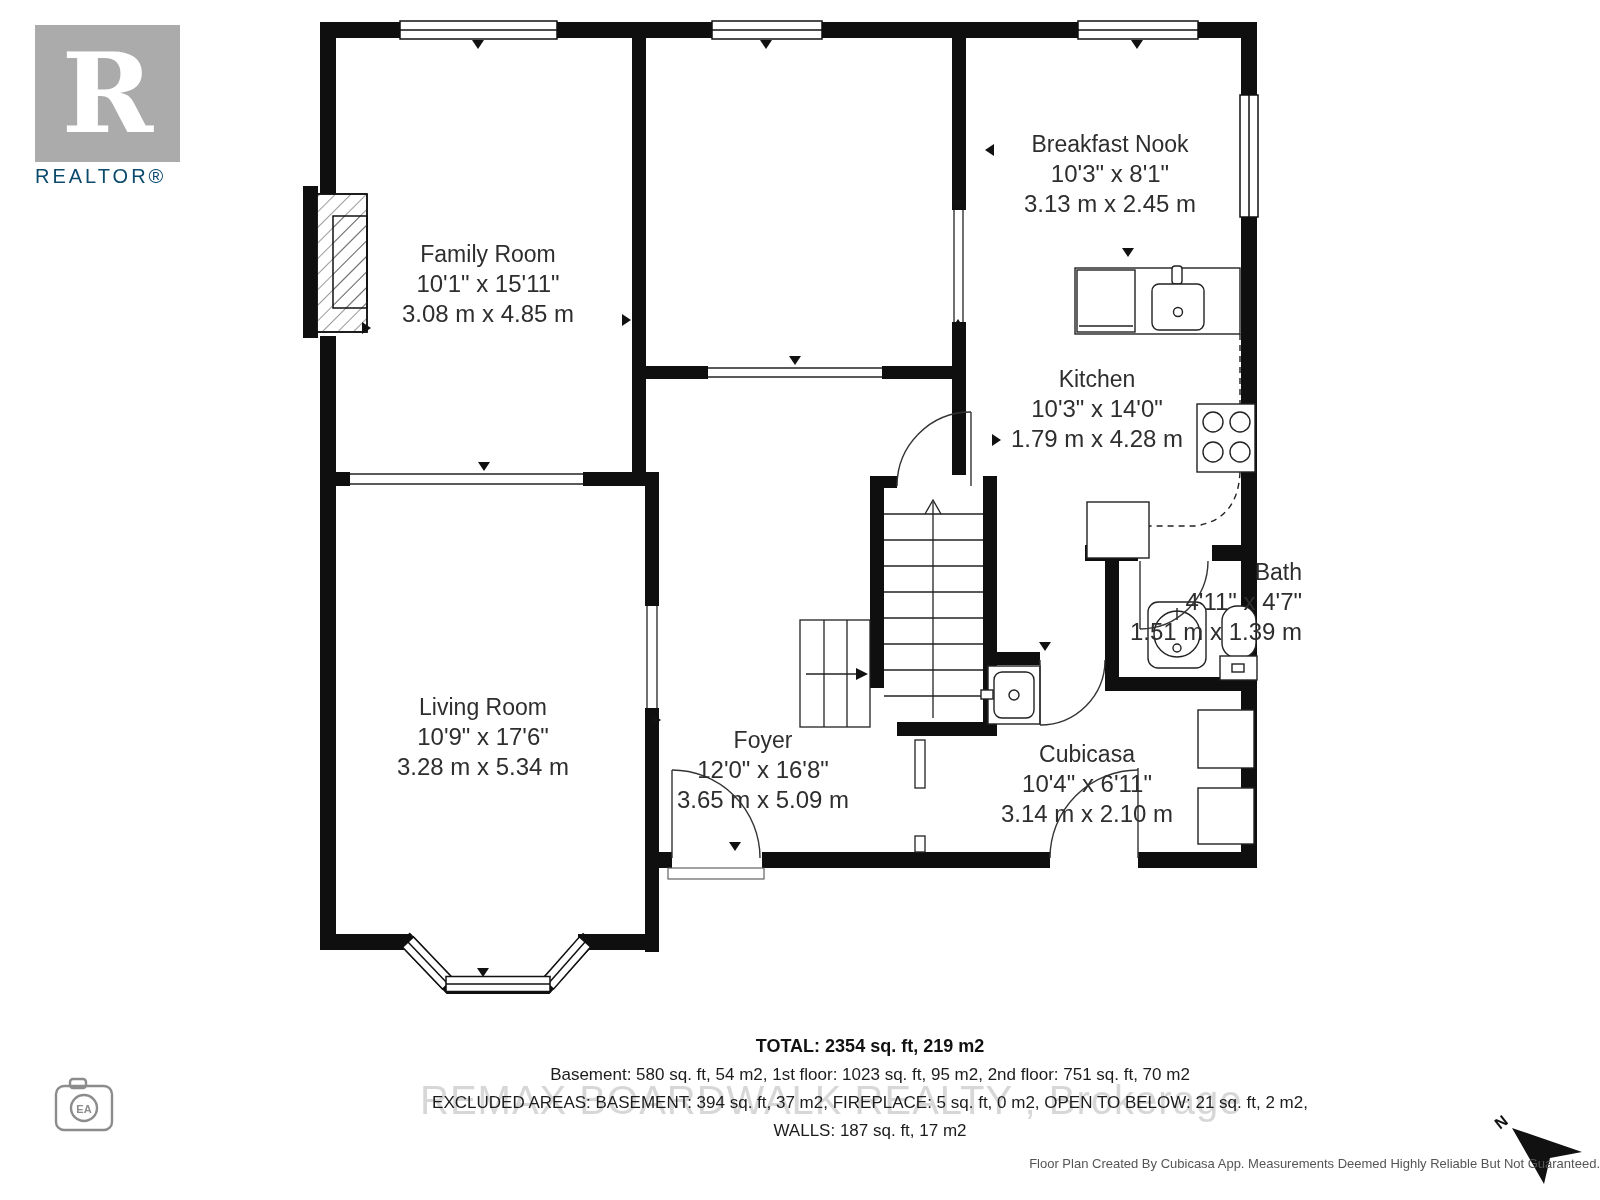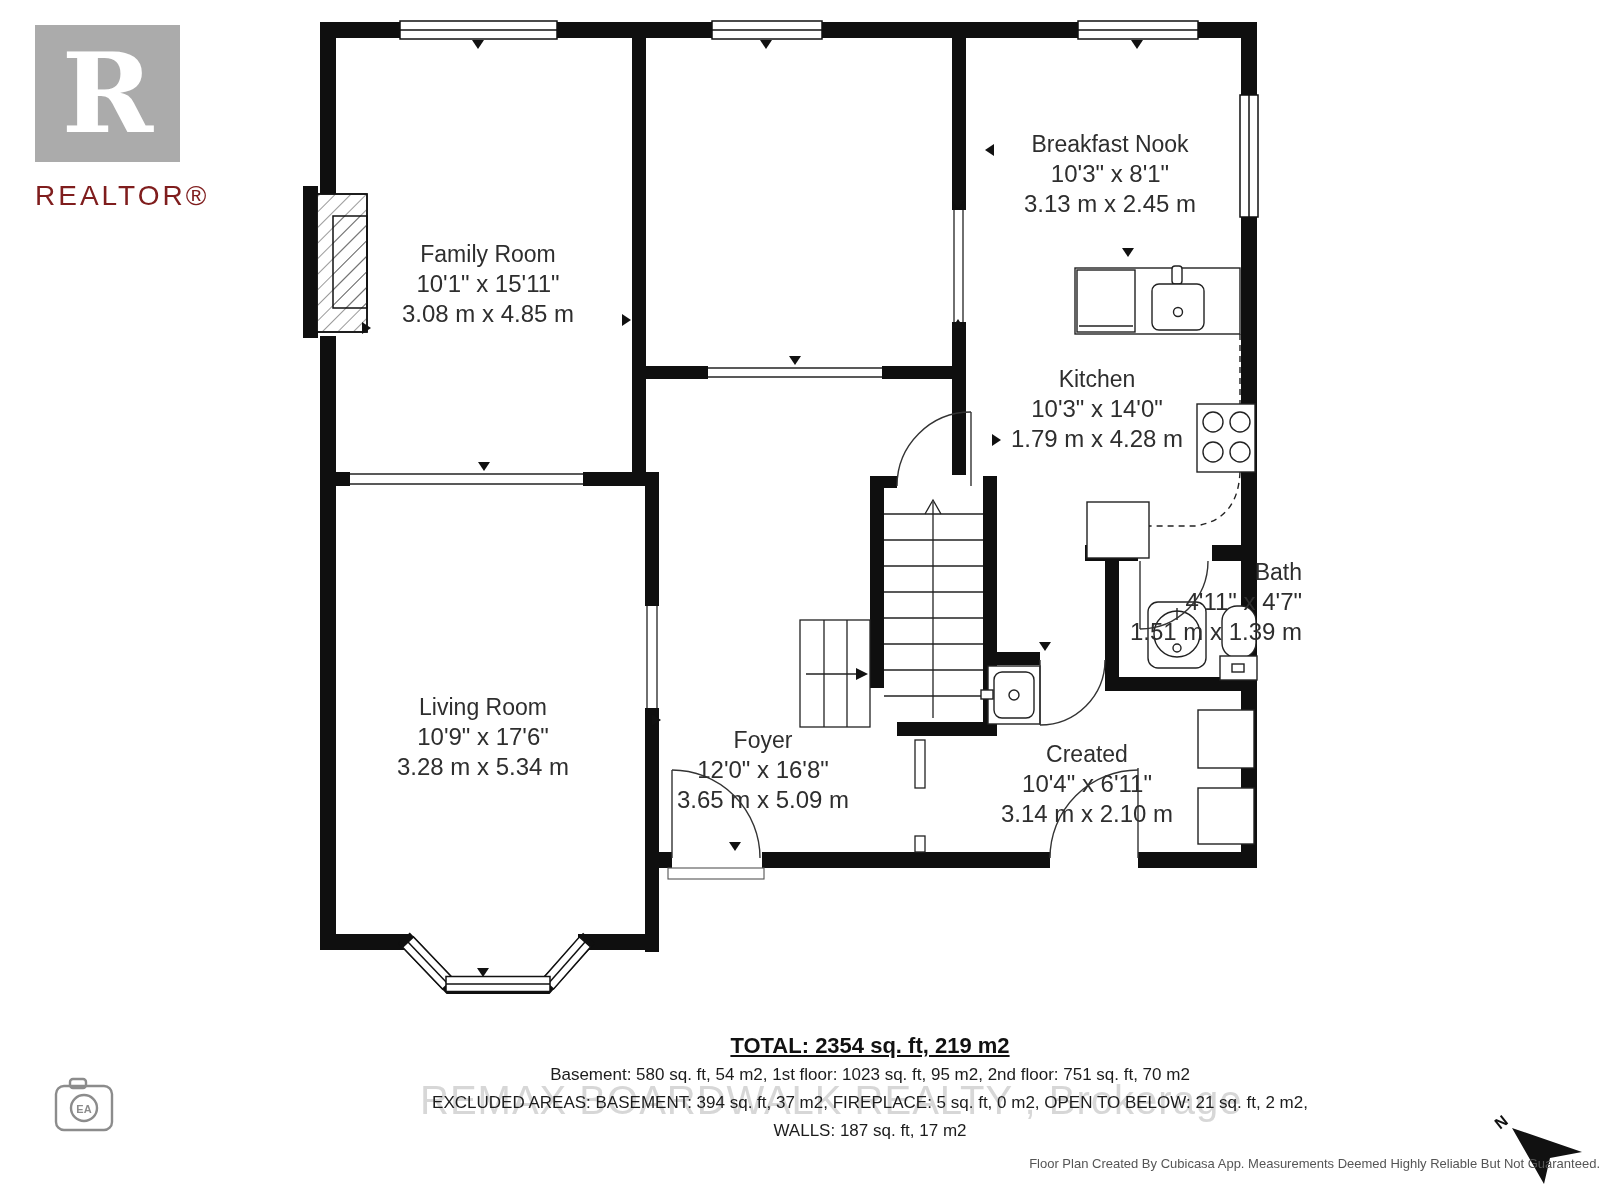--- a/index.html
+++ b/index.html
@@ -7,26 +7,26 @@
          font-family:"Liberation Sans",sans-serif;}
   #plan-svg{position:absolute;left:0;top:0;}
   .room-label{position:absolute;text-align:center;color:#2e2e2e;line-height:1.26;}
   .room-name{display:block;font-size:23px;}
   .room-dim{display:block;font-size:24px;}
   .realtor-logo{position:absolute;left:35px;top:25px;width:150px;}
   .realtor-logo-box{width:145px;height:137px;background:#ababab;display:flex;
                     align-items:center;justify-content:center;}
   .realtor-logo-box span{font-family:"DejaVu Serif",serif;font-weight:bold;
                     font-size:110px;color:#fff;line-height:1;}
-  .realtor-logo-label{margin-top:18px;font-size:28px;letter-spacing:3px;color:#7f1d1d;}
+  .realtor-logo-label{margin-top:3px;font-size:20px;letter-spacing:3px;color:#0c4a6e;}
   .watermark{position:absolute;left:420px;top:1078px;width:740px;text-align:center;
              font-size:40px;color:#bdbdbd;opacity:0.6;white-space:nowrap;letter-spacing:1px;}
   .totals{position:absolute;left:0;top:1031px;width:1600px;padding-left:140px;
           box-sizing:border-box;text-align:center;color:#1c1c1c;}
-  .totals .t1{font-size:22px;font-weight:bold;line-height:30px;color:#111;text-decoration:underline;}
+  .totals .t1{font-size:18px;font-weight:bold;line-height:30px;color:#111;}
   .totals .t2{font-size:17px;line-height:28px;}
   .disclaimer{position:absolute;left:0;top:1156px;width:1600px;text-align:right;
               font-size:13px;color:#555;}
 </style>
 </head>
 <body>
 
 <div id="stage">
 
   <div class="watermark">REMAX BOARDWALK REALTY , Brokerage</div>
@@ -256,21 +256,21 @@
     <span class="room-name">Living Room</span>
     <span class="room-dim">10'9" x 17'6"</span>
     <span class="room-dim">3.28 m x 5.34 m</span>
   </div>
   <div class="room-label" style="left:623px;top:726px;width:280px;">
     <span class="room-name">Foyer</span>
     <span class="room-dim">12'0" x 16'8"</span>
     <span class="room-dim">3.65 m x 5.09 m</span>
   </div>
   <div class="room-label" style="left:947px;top:740px;width:280px;">
-    <span class="room-name">Created</span>
+    <span class="room-name">Cubicasa</span>
     <span class="room-dim">10'4" x 6'11"</span>
     <span class="room-dim">3.14 m x 2.10 m</span>
   </div>
 
   <div class="totals">
     <div class="t1">TOTAL: 2354 sq. ft, 219 m2</div>
     <div class="t2">Basement: 580 sq. ft, 54 m2, 1st floor: 1023 sq. ft, 95 m2, 2nd floor: 751 sq. ft, 70 m2</div>
     <div class="t2">EXCLUDED AREAS: BASEMENT: 394 sq. ft, 37 m2, FIREPLACE: 5 sq. ft, 0 m2, OPEN TO BELOW: 21 sq. ft, 2 m2,</div>
     <div class="t2">WALLS: 187 sq. ft, 17 m2</div>
   </div>

